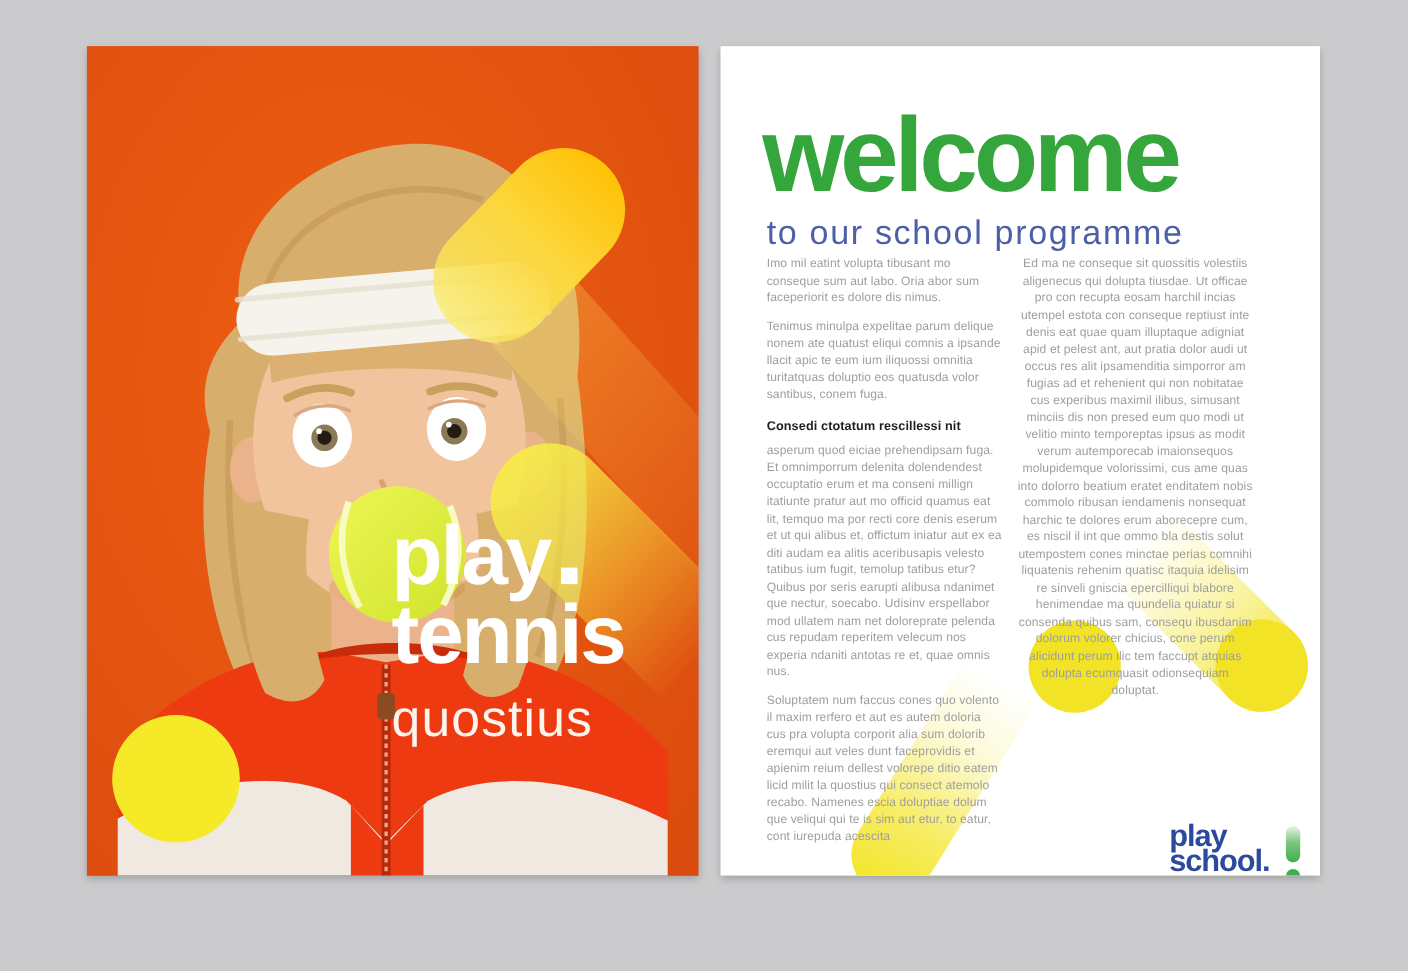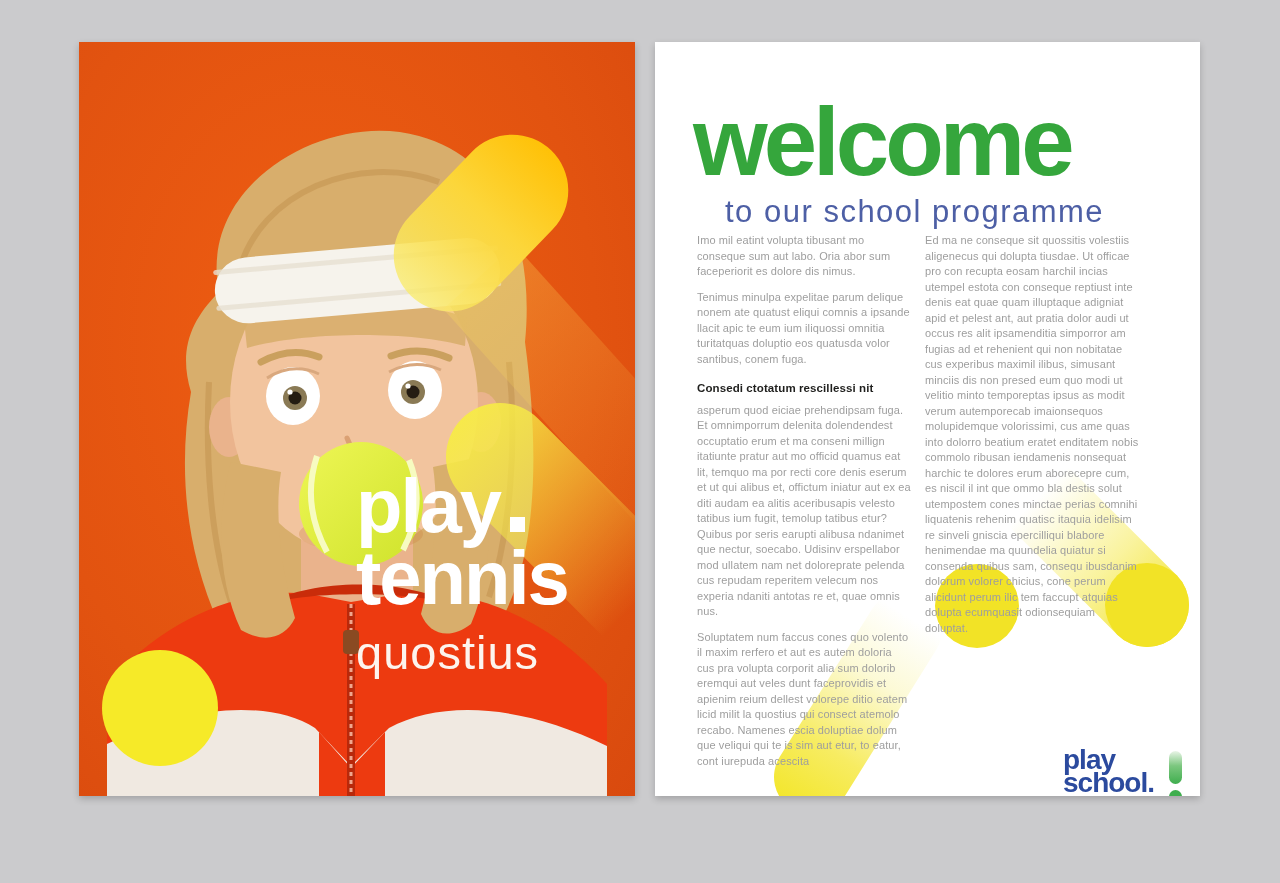--- a/index.html
+++ b/index.html
@@ -27,26 +27,26 @@
 
   .lp-title-block { position:absolute; left:277px; top:428px; z-index:3; color:#ffffff; }
   .lp-title { font-size:76px; font-weight:800; line-height:72px; letter-spacing:-2px; }
   .period-square { display:inline-block; width:15px; height:15px; background:#ffffff; margin-left:10px; }
   .lp-sub { margin-top:16px; font-size:47px; font-weight:100; line-height:45px; letter-spacing:1px; color:#fdf4ee; }
 
   
   .rp-heading { position:absolute; left:38px; top:52px; z-index:2;
     font-size:96px; font-weight:800; letter-spacing:-4px; color:#35a63c; line-height:96px; }
   .rp-subheading { position:absolute; left:42px; top:152px; z-index:2;
-    font-size:31px; font-weight:300; letter-spacing:1.5px; color:#4d5fa5;margin-left:28px; }
+    font-size:31px; font-weight:300; letter-spacing:1.5px; color:#4d5fa5; }
 
   .rp-col { position:absolute; top:191px; width:214px; z-index:2;
     font-size:11px; line-height:15.5px; color:#9e9e9e; letter-spacing:0.1px; }
   .rp-col1 { left:42px; }
-  .rp-col2 { left:270px; }
+  .rp-col2 { left:270px;text-align:center; }
   .rp-col p { margin-bottom:10px; }
   .rp-subhead { font-size:11.5px; font-weight:700; color:#1f1f1d; margin:14px 0 6px 0; letter-spacing:0.1px; }
 
   .rp-circle { position:absolute; width:84px; height:84px; border-radius:50%; background:#f2e326; z-index:1; }
   .rp-circle-1 { left:280px; top:522px; }
   .rp-circle-2 { left:450px; top:521px; }
   .rp-trail-right { position:absolute; left:450px; top:375px; width:84px; height:230px;
     border-radius:42px; transform:rotate(-45deg); transform-origin:42px 188px; z-index:1;
     background:linear-gradient(to top, #f2e326 0%, rgba(244,231,60,0.5) 42%, rgba(244,231,60,0) 85%); }
   .rp-comet-left { position:absolute; left:119px; top:523px; width:76px; height:250px;

